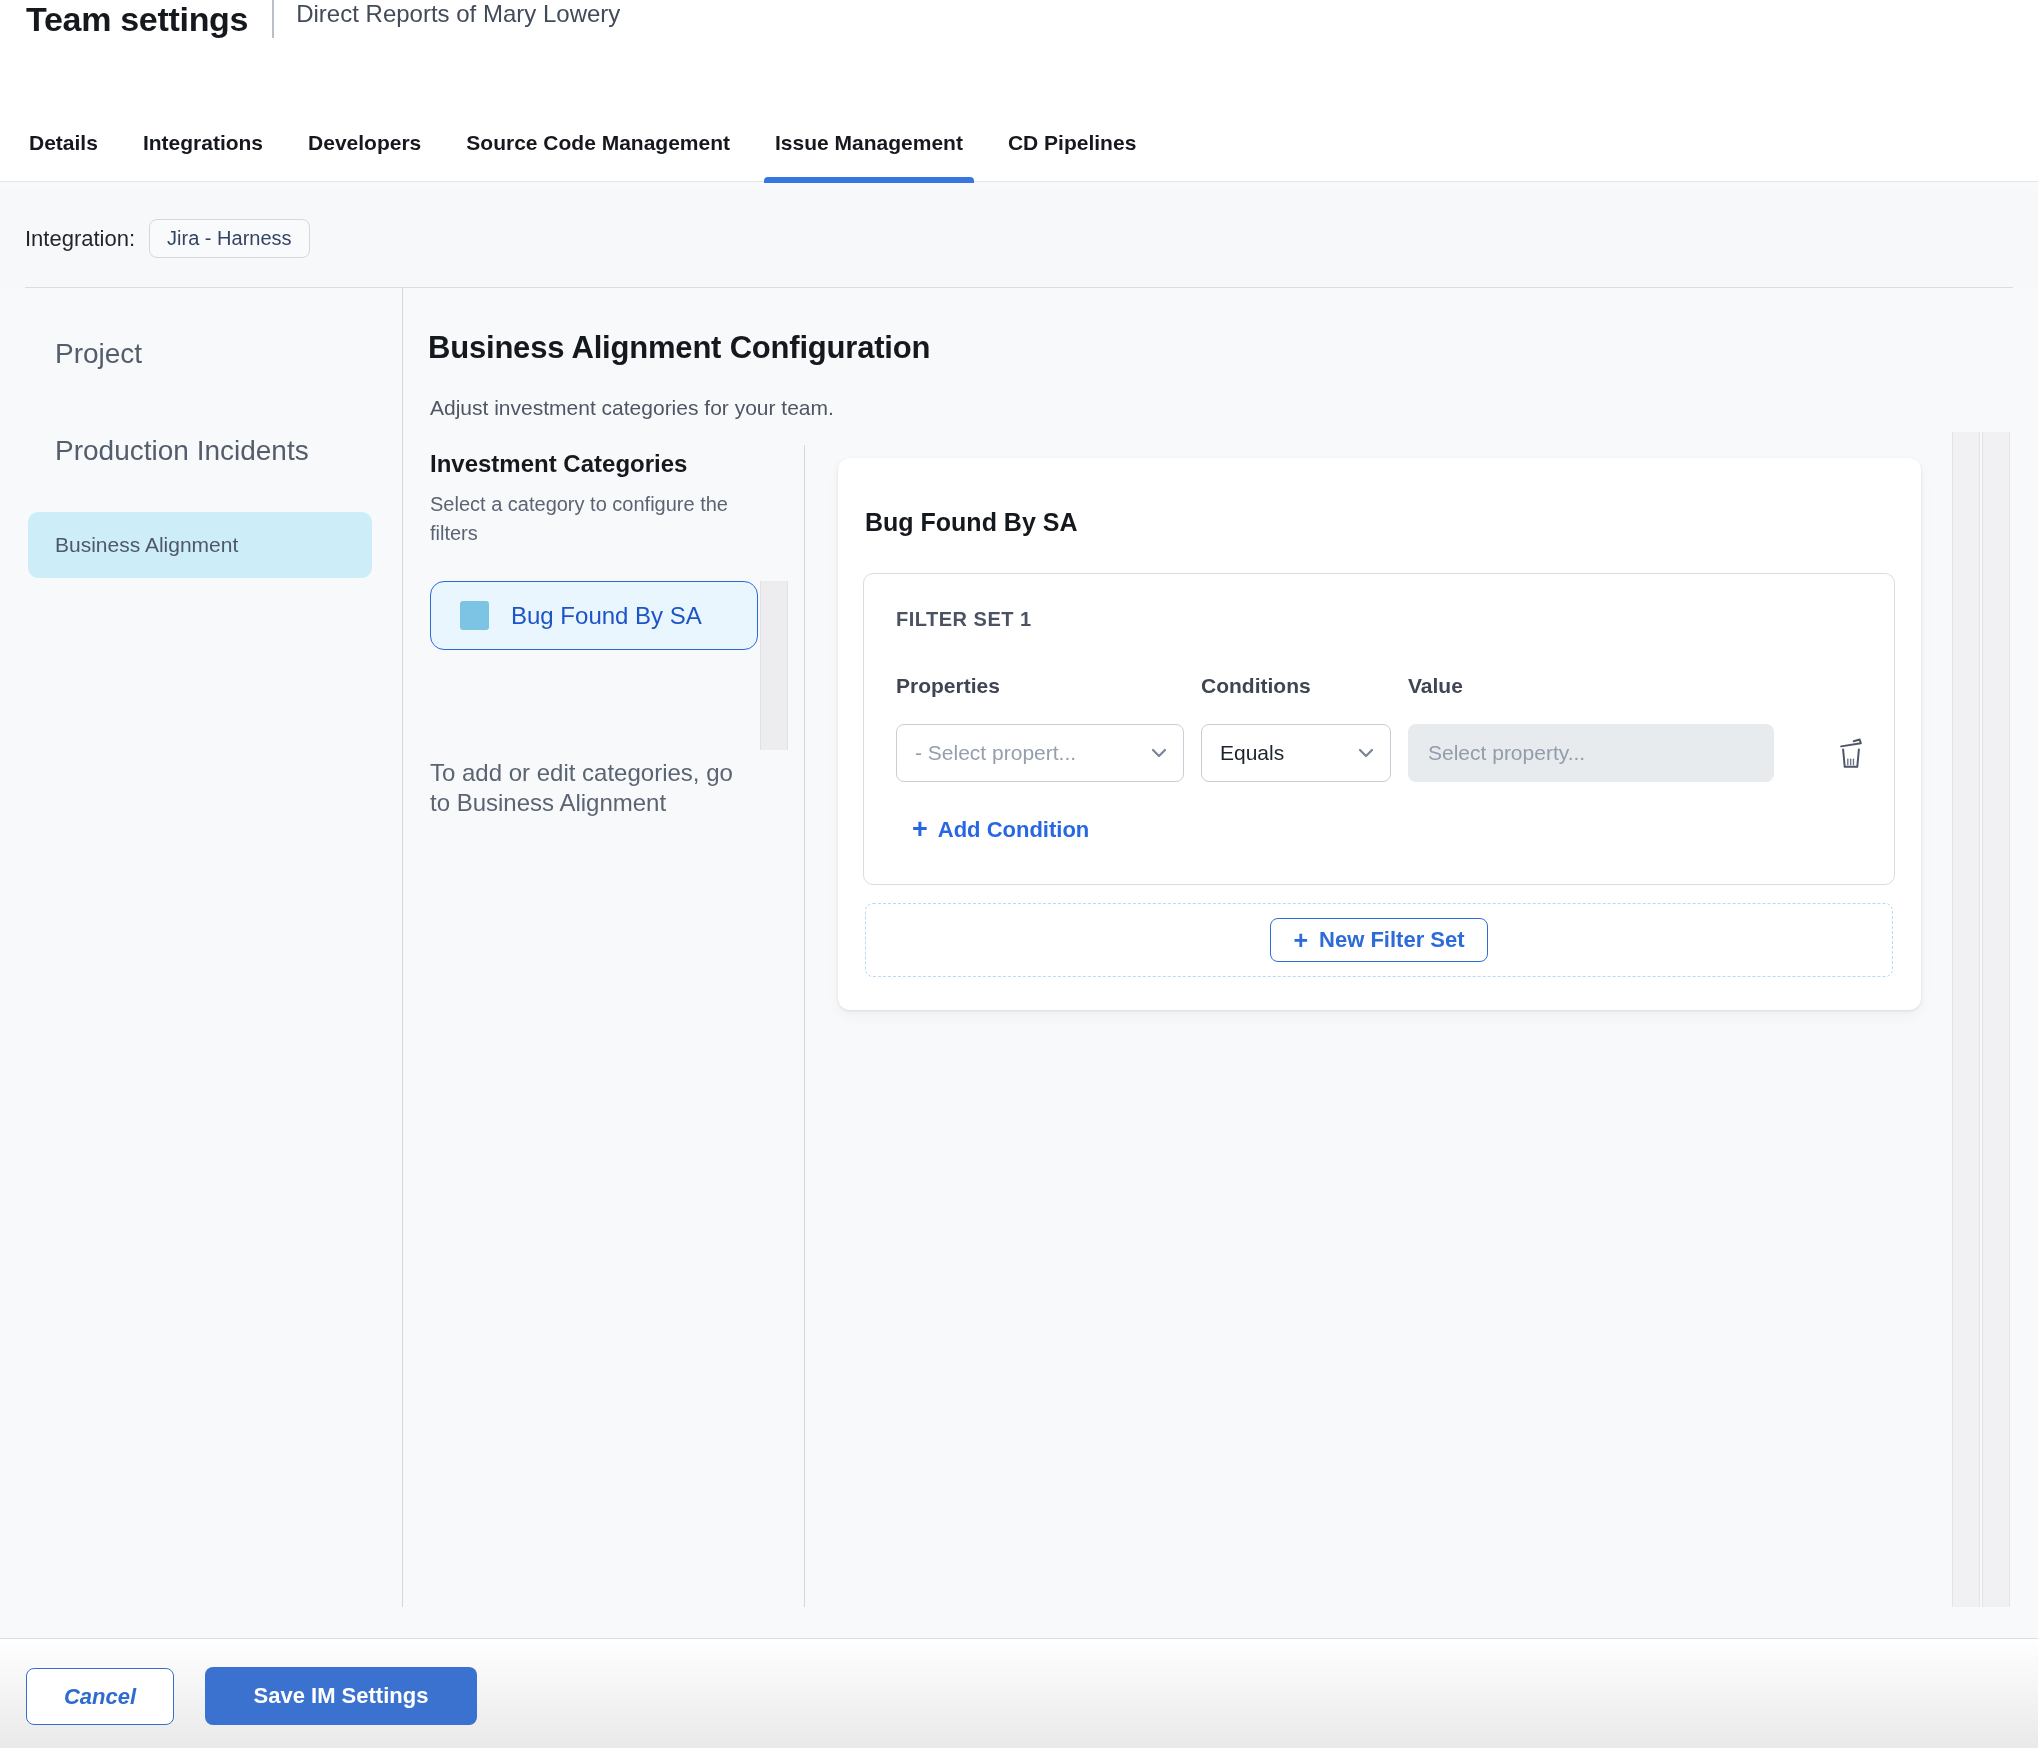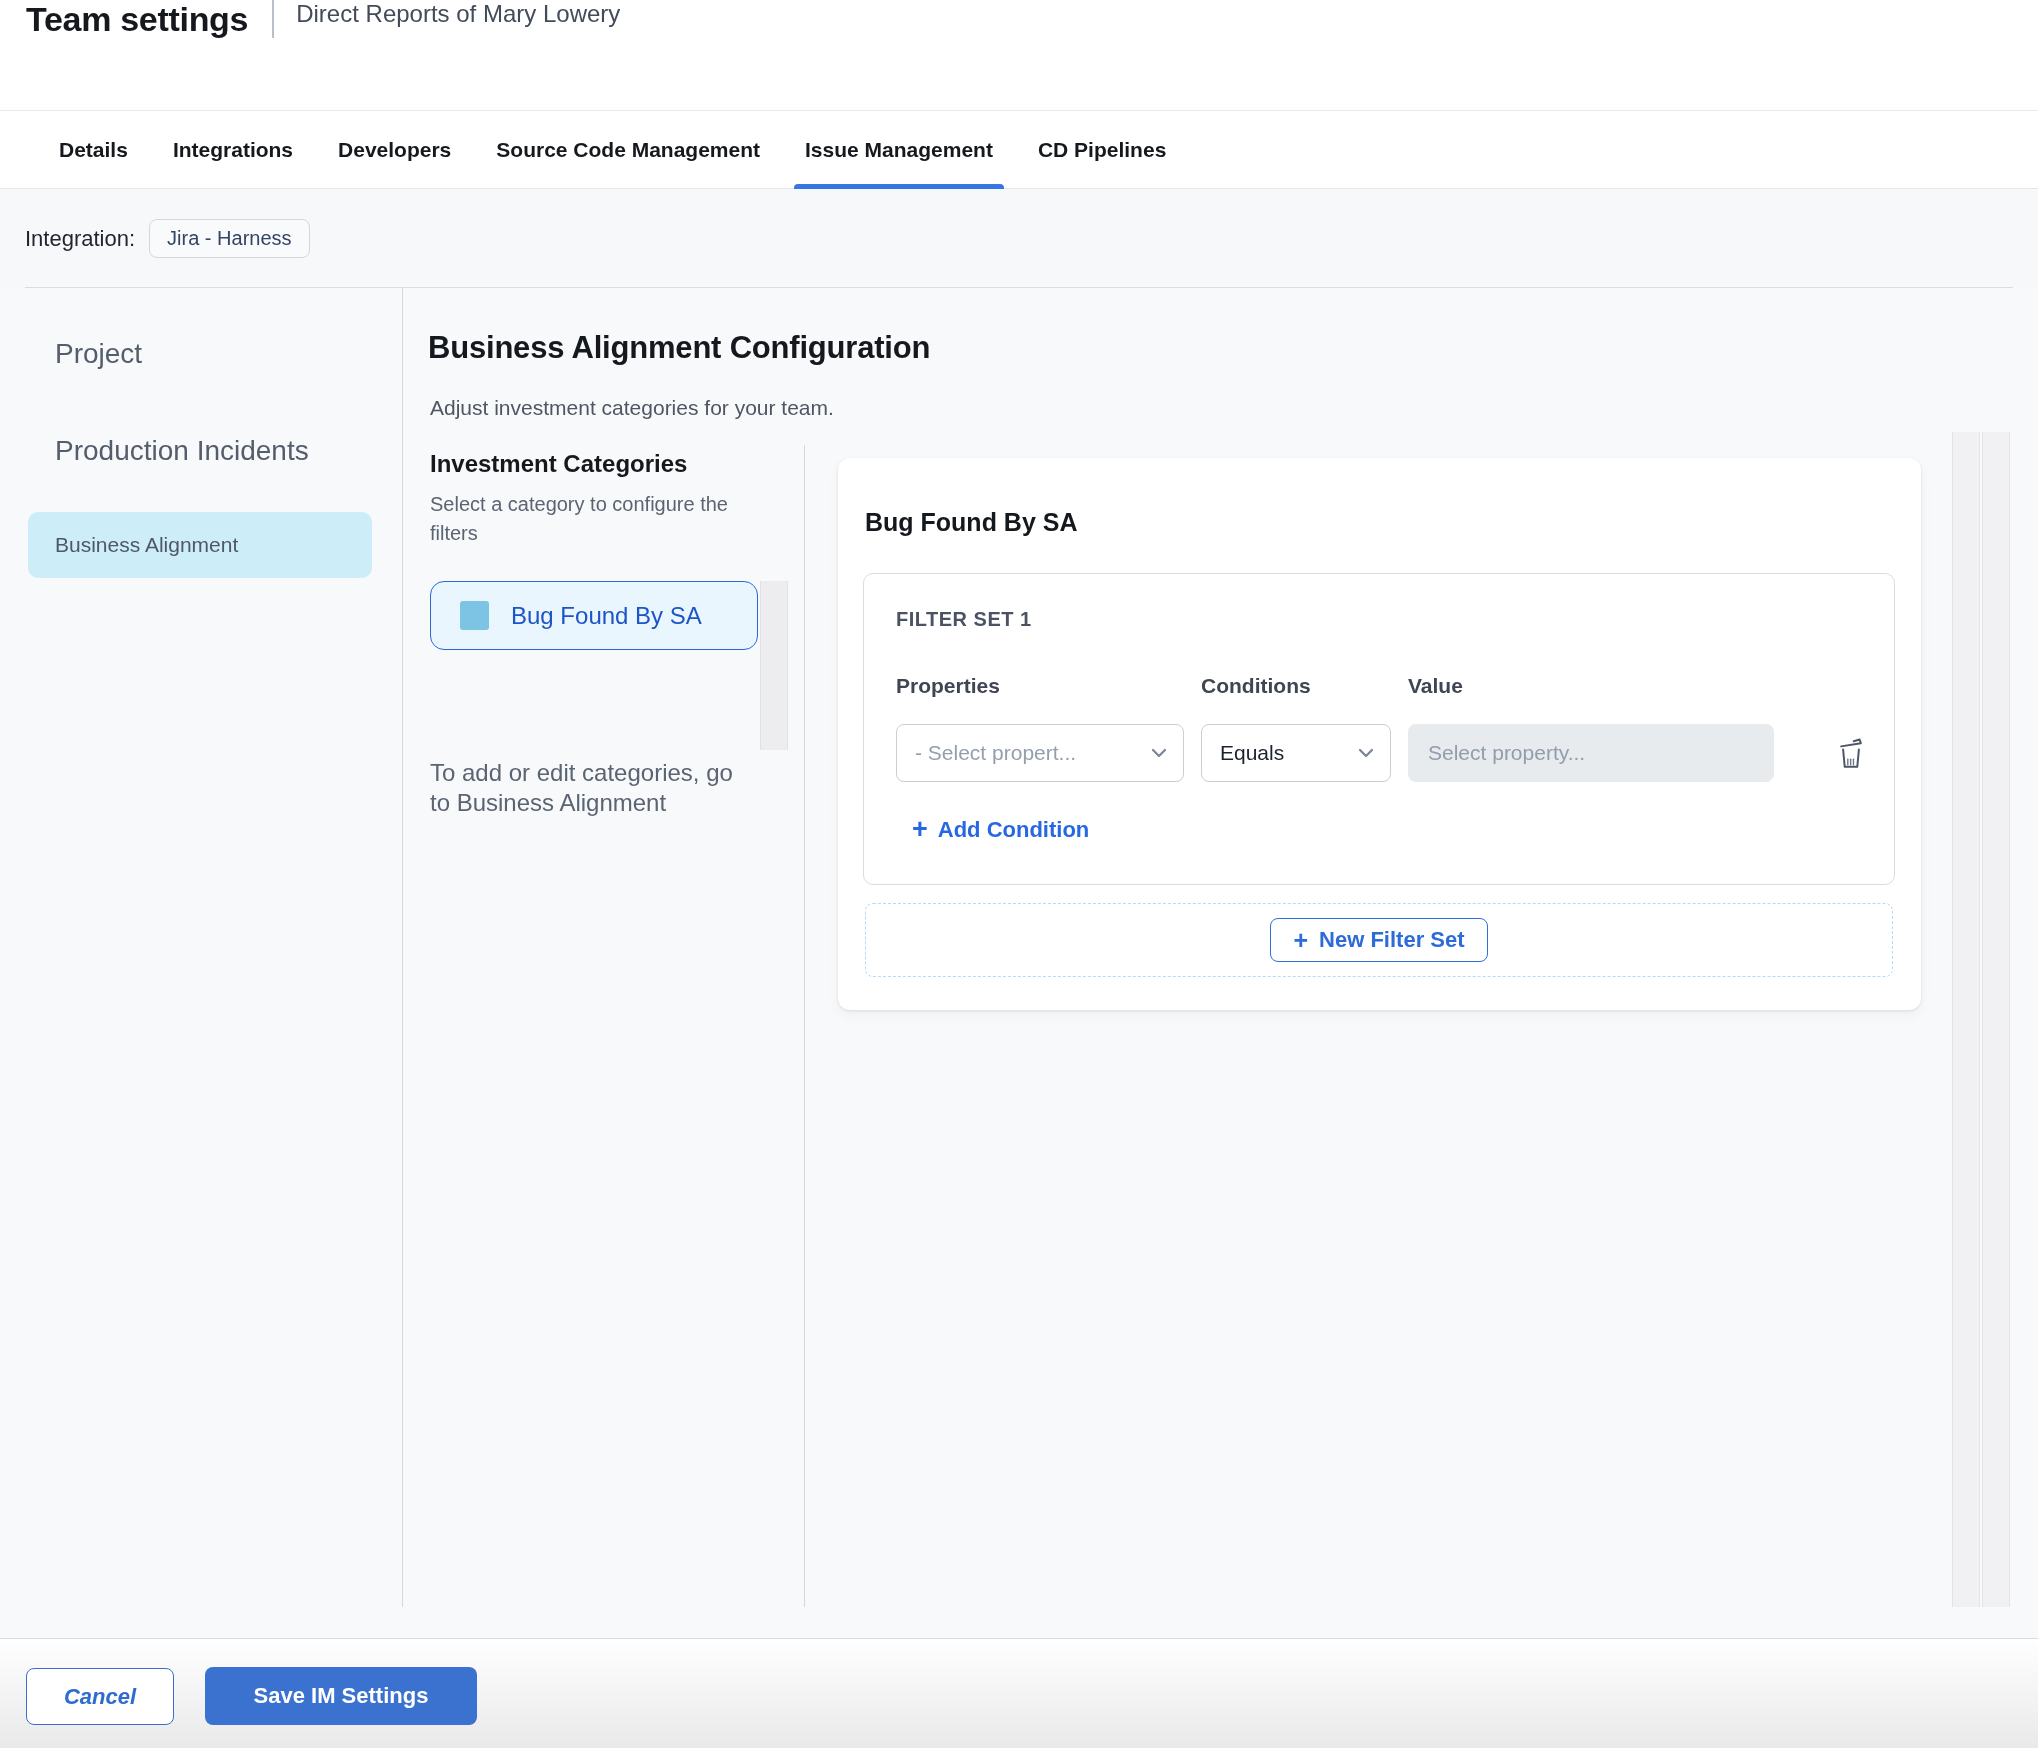--- a/index.html
+++ b/index.html
@@ -7,21 +7,21 @@
   body { font-family:"Liberation Sans","DejaVu Sans",sans-serif; }
   #canvas { position:relative; width:2038px; height:1748px; background:#f8f9fb; overflow:hidden; }
 
   
   .header { position:absolute; left:0; top:0; width:2038px; height:111px; background:#ffffff; border-bottom:1px solid #e7e9ed; display:flex; padding-left:26px; }
   .page-title { font-size:34px; font-weight:800; color:#15181d; letter-spacing:-0.3px; }
   .title-sep { width:2px; height:38px; background:#b9bfc9; margin:0 22px 0 24px; }
   .page-subtitle { font-size:24px; color:#434b59; }
 
   
-  .tabbar { position:absolute; left:0; top:111px; width:2038px; height:78px; background:#ffffff; border-bottom:1px solid #e3e6ea; display:flex; align-items:flex-start; padding-left:48px; }
+  .tabbar { position:absolute; left:0; top:104px; width:2038px; height:78px; background:#ffffff; border-bottom:1px solid #e3e6ea; display:flex; align-items:flex-start; padding-left:18px; }
   .tab { position:relative; height:78px; display:flex; align-items:center; padding:0 11px; margin-right:23px; font-size:21px; font-weight:700; color:#15181d; cursor:pointer; }
   .tab .underline { display:none; }
   .tab.active .underline { display:block; position:absolute; left:0; right:0; bottom:-1px; height:6px; background:#3775e3; border-radius:4px 4px 0 0; }
 
   
   .integration-row { position:absolute; left:0; top:189px; width:2038px; height:99px; background:#f7f8fa; display:flex; align-items:center; padding-left:25px; }
   .integration-row::after { content:""; position:absolute; left:25px; right:25px; bottom:0; height:1px; background:#d9dce1; }
   .integration-label { font-size:22px; color:#21262e; }
   .integration-chip { margin-left:14px; border:1px solid #d3d8de; background:#f9fafb; border-radius:8px; padding:7px 17px; font-size:20px; color:#344563; }
 

